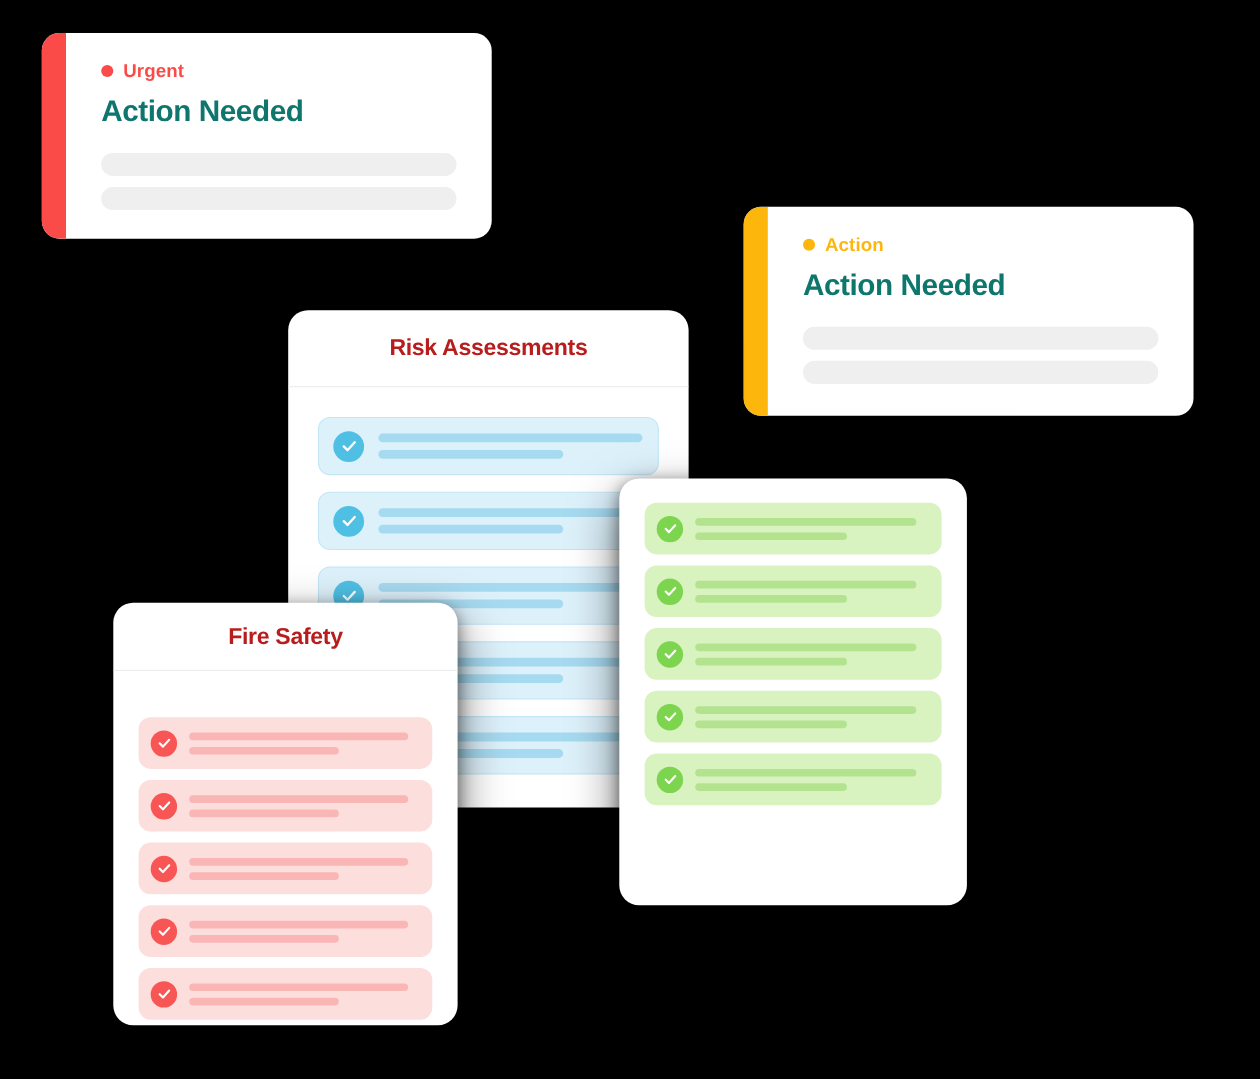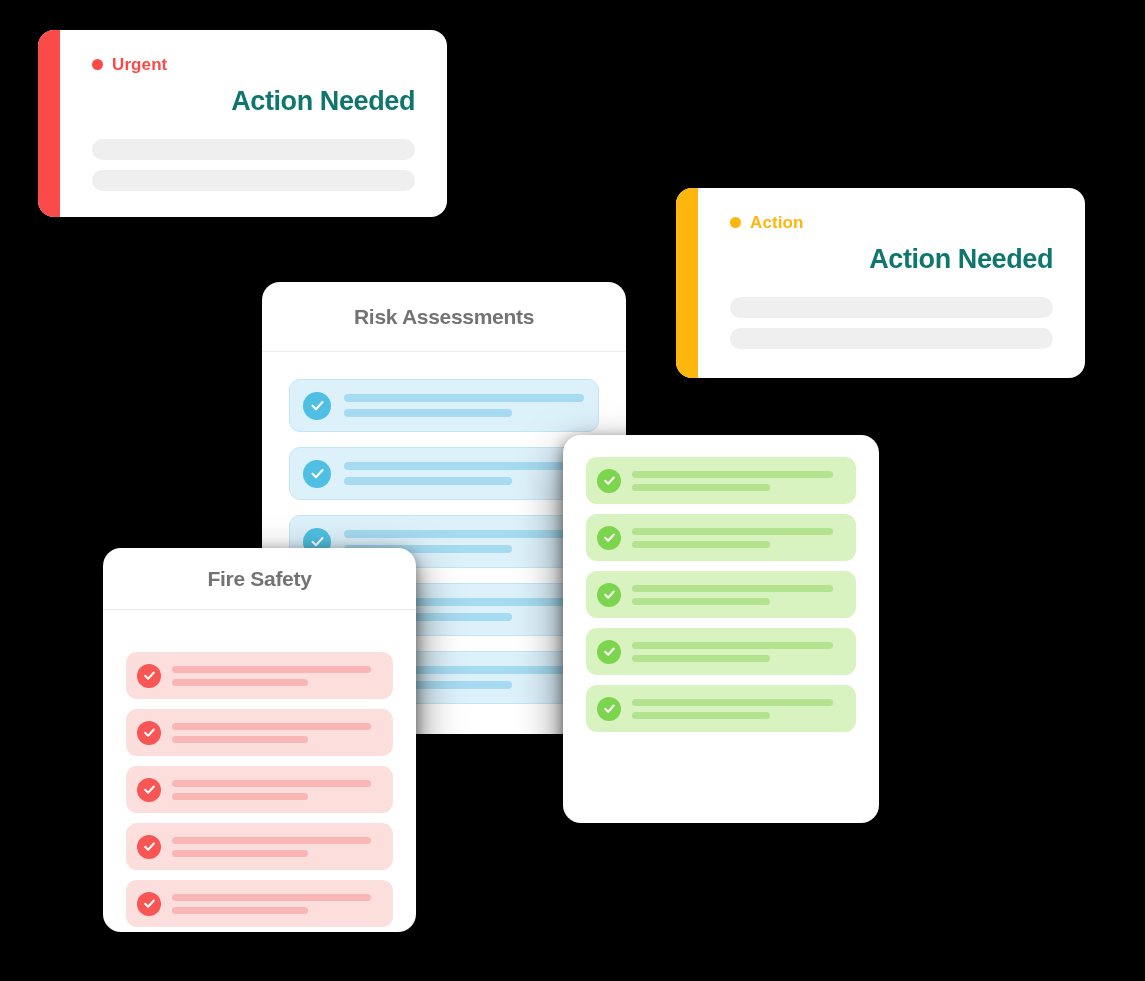--- a/index.html
+++ b/index.html
@@ -14,21 +14,20 @@
     font-family: "Liberation Sans", sans-serif;
     position: relative;
   }
 
   #stage {
     position: absolute;
     inset: 0;
     width: 1026px;
     height: 981px;
     background: #000000;
-    text-align: right;
   }
 
   
   .card {
     position: absolute;
     background: #ffffff;
     border-radius: 18px;
     box-shadow:
       0 18px 44px rgba(0,0,0,0.55),
       0 4px 14px rgba(0,0,0,0.45),
@@ -96,21 +95,21 @@
     flex: 0 0 auto;
     display: flex;
     align-items: center;
     justify-content: center;
     border-bottom: 1px solid #ececec;
     box-sizing: border-box;
   }
   .list-title {
     font-size: 21px;
     font-weight: 700;
-    color: #737373;
+    color: #b91c1c;
     letter-spacing: -0.3px;
     white-space: nowrap;
   }
   .list-body {
     flex: 1 1 auto;
     box-sizing: border-box;
     display: flex;
     flex-direction: column;
   }
   .list-row {

